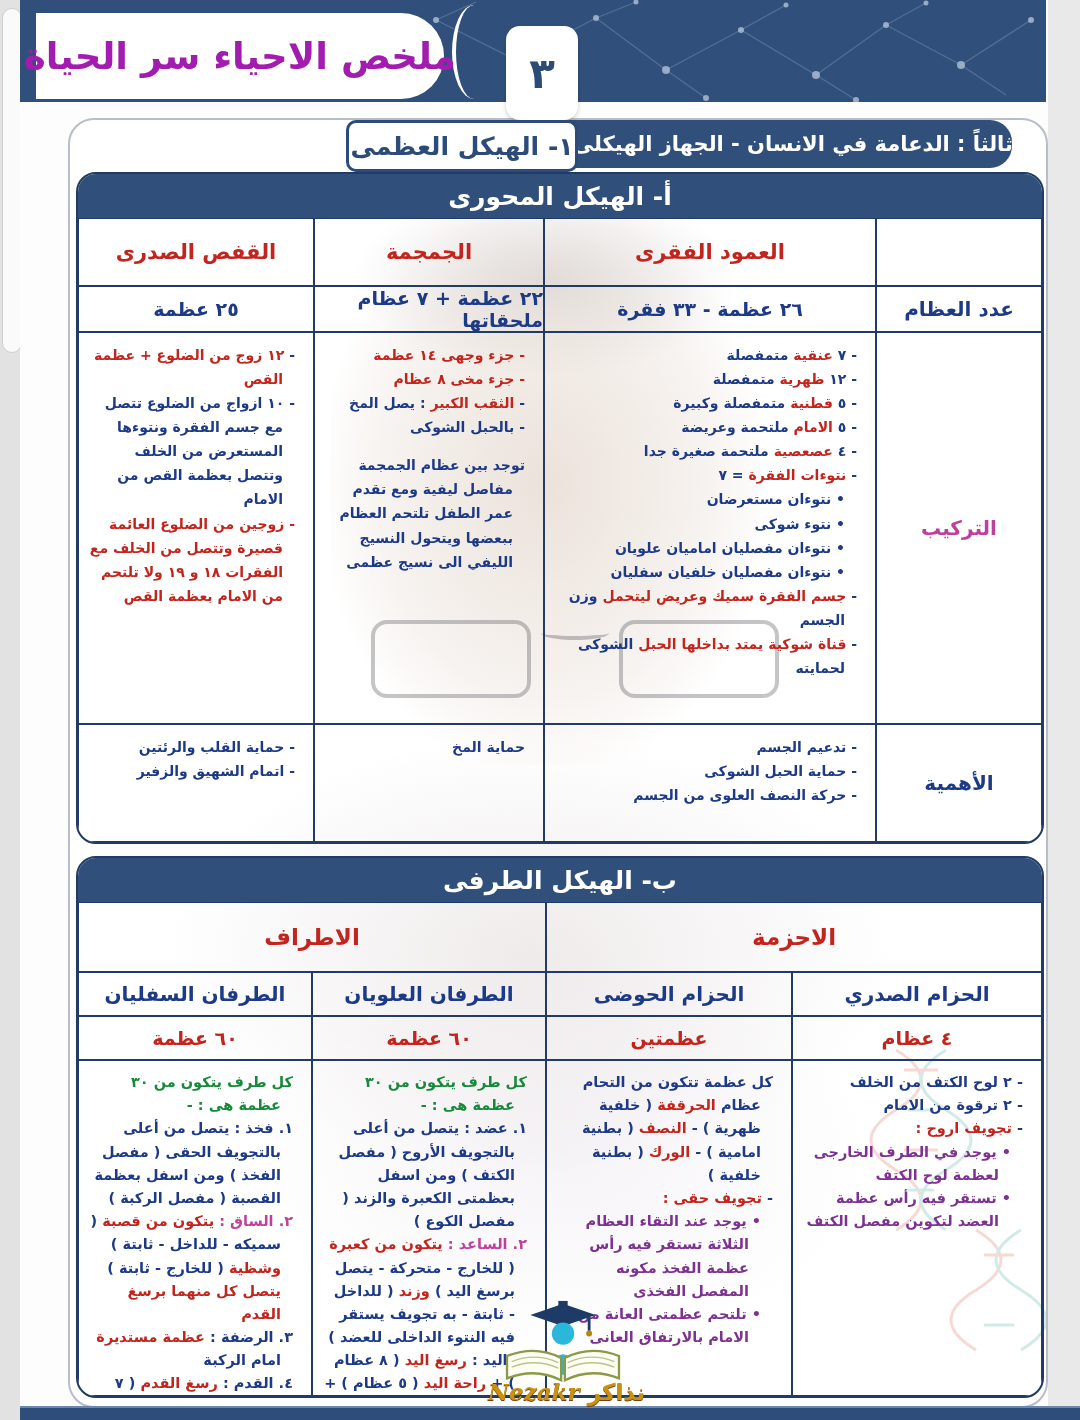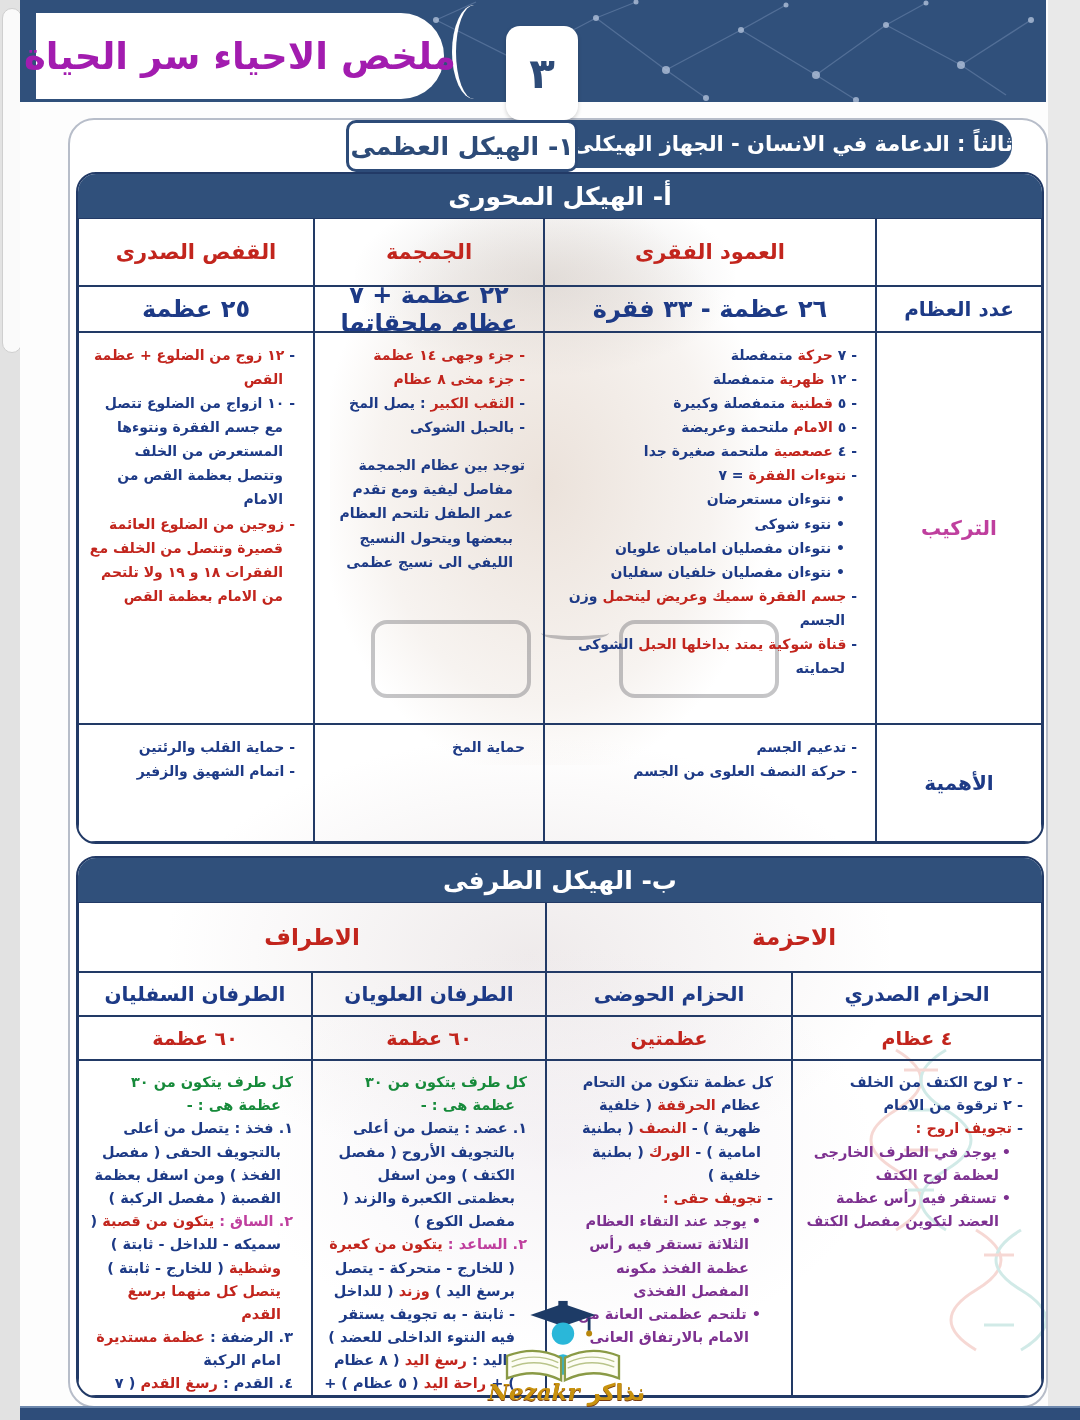--- a/index.html
+++ b/index.html
@@ -72,21 +72,21 @@
   .grid{display:grid;direction:rtl;}
   .gA{grid-template-columns:166px 332px 230px 236px;grid-template-rows:68px 46px 392px 118px;}
   .gB{grid-template-columns:250px 246px 234px 234px;grid-template-rows:70px 44px 44px 336px;}
   .cell{border:1px solid var(--border);overflow:hidden;background:transparent;}
   .c-center{display:flex;align-items:center;justify-content:center;text-align:center;}
   .lblA{font-weight:bold;font-size:20px;color:var(--blue);}
   .lbl-mag{color:var(--magenta);}
   .colhead{font-weight:bold;font-size:21px;color:var(--red);}
   .grouphead{font-weight:bold;font-size:23px;color:var(--red);}
   .colheadB{font-weight:bold;font-size:20px;color:var(--blue);}
-  .countA{font-weight:bold;font-size:24px;color:var(--blue);}
+  .countA{font-weight:bold;font-size:19px;color:var(--blue);text-align:right;}
   .countB{font-weight:bold;font-size:19px;color:var(--red);}
   .span2{grid-column:span 2;}
   .bodycell{padding:10px 8px 6px 6px;}
   .tA .bodycell{font-size:14px;line-height:1.72;}
   .tB .bodycell{font-size:14.5px;line-height:1.6;}
   .tline{font-weight:bold;text-align:right;padding-right:22px;padding-left:4px;text-indent:-12px;}
   .tline.bullet{padding-right:34px;}
   .tline.gap{margin-top:14px;}
   .c-red{color:var(--red);} .c-blue{color:var(--blue);} .c-purple{color:var(--purple);}
   .c-magenta{color:var(--magenta);} .c-green{color:var(--green);}
@@ -194,21 +194,21 @@
     <div class="cell c-center colhead">الجمجمة</div>
     <div class="cell c-center colhead">القفص الصدرى</div>
 
     <div class="cell c-center lblA">عدد العظام</div>
     <div class="cell c-center countA">٢٦ عظمة  -  ٣٣ فقرة</div>
     <div class="cell c-center countA">٢٢ عظمة + ٧ عظام ملحقاتها</div>
     <div class="cell c-center countA">٢٥ عظمة</div>
 
     <div class="cell c-center lblA lbl-mag">التركيب</div>
     <div class="cell bodycell">
-        <div class="tline"><span class="c-blue">- ٧ </span><span class="c-red">حركة</span><span class="c-blue"> متمفصلة</span></div>
+        <div class="tline"><span class="c-blue">- ٧ </span><span class="c-red">عنقية</span><span class="c-blue"> متمفصلة</span></div>
         <div class="tline"><span class="c-blue">- ١٢ </span><span class="c-red">ظهرية</span><span class="c-blue"> متمفصلة</span></div>
         <div class="tline"><span class="c-blue">- ٥ </span><span class="c-red">قطنية</span><span class="c-blue"> متمفصلة وكبيرة</span></div>
         <div class="tline"><span class="c-blue">- ٥ </span><span class="c-red">الامام</span><span class="c-blue"> ملتحمة وعريضة</span></div>
         <div class="tline"><span class="c-blue">- ٤ </span><span class="c-red">عصعصية</span><span class="c-blue"> ملتحمة صغيرة جدا</span></div>
         <div class="tline"><span class="c-blue">- </span><span class="c-red">نتوءات الفقرة</span><span class="c-blue"> = ٧</span></div>
         <div class="tline bullet"><span class="c-blue">• نتوءان مستعرضان</span></div>
         <div class="tline bullet"><span class="c-blue">• نتوء شوكى</span></div>
         <div class="tline bullet"><span class="c-blue">• نتوءان مفصليان اماميان علويان</span></div>
         <div class="tline bullet"><span class="c-blue">• نتوءان مفصليان خلفيان سفليان</span></div>
         <div class="tline"><span class="c-blue">- </span><span class="c-red">جسم الفقرة سميك وعريض ليتحمل</span><span class="c-blue"> وزن الجسم</span></div>
@@ -223,20 +223,21 @@
       </div>
     <div class="cell bodycell">
         <div class="tline"><span class="c-blue">- </span><span class="c-red">١٢ زوج من الضلوع + عظمة القص</span></div>
         <div class="tline"><span class="c-blue">- ١٠ ازواج من الضلوع تتصل مع جسم الفقرة ونتوءها المستعرض من الخلف وتتصل بعظمة القص من الامام</span></div>
         <div class="tline"><span class="c-red">- زوجين من الضلوع العائمة قصيرة وتتصل من الخلف مع الفقرات ١٨ و ١٩ ولا تلتحم من الامام بعظمة القص</span></div>
       </div>
 
     <div class="cell c-center lblA">الأهمية</div>
     <div class="cell bodycell">
         <div class="tline"><span class="c-blue">- تدعيم الجسم</span></div>
+        <div class="tline"><span class="c-blue">- حماية الحبل الشوكى</span></div>
         <div class="tline"><span class="c-blue">- حركة النصف العلوى من الجسم</span></div>
       </div>
     <div class="cell bodycell">
         <div class="tline"><span class="c-blue">حماية المخ</span></div>
       </div>
     <div class="cell bodycell">
         <div class="tline"><span class="c-blue">- حماية القلب والرئتين</span></div>
         <div class="tline"><span class="c-blue">- اتمام الشهيق والزفير</span></div>
       </div>
   </div>

